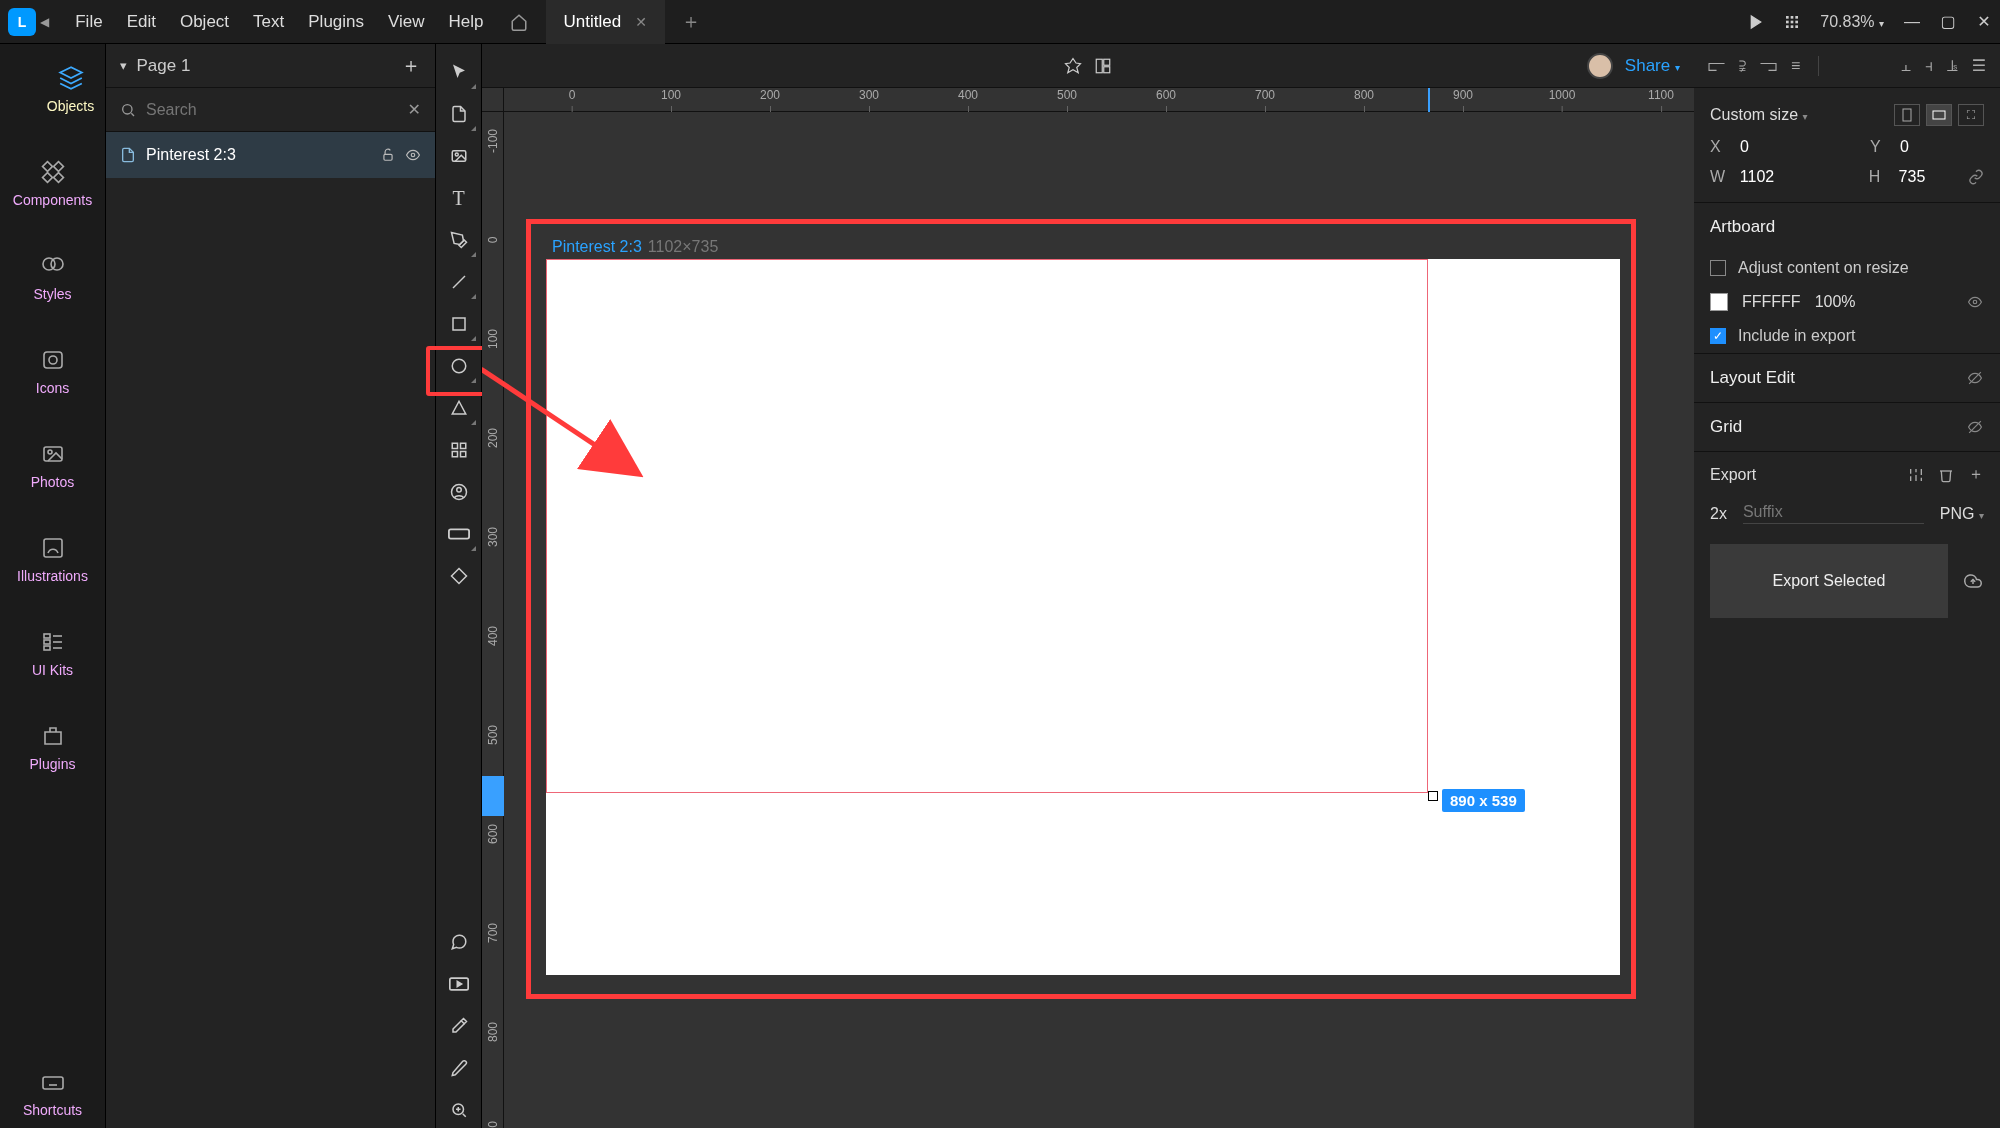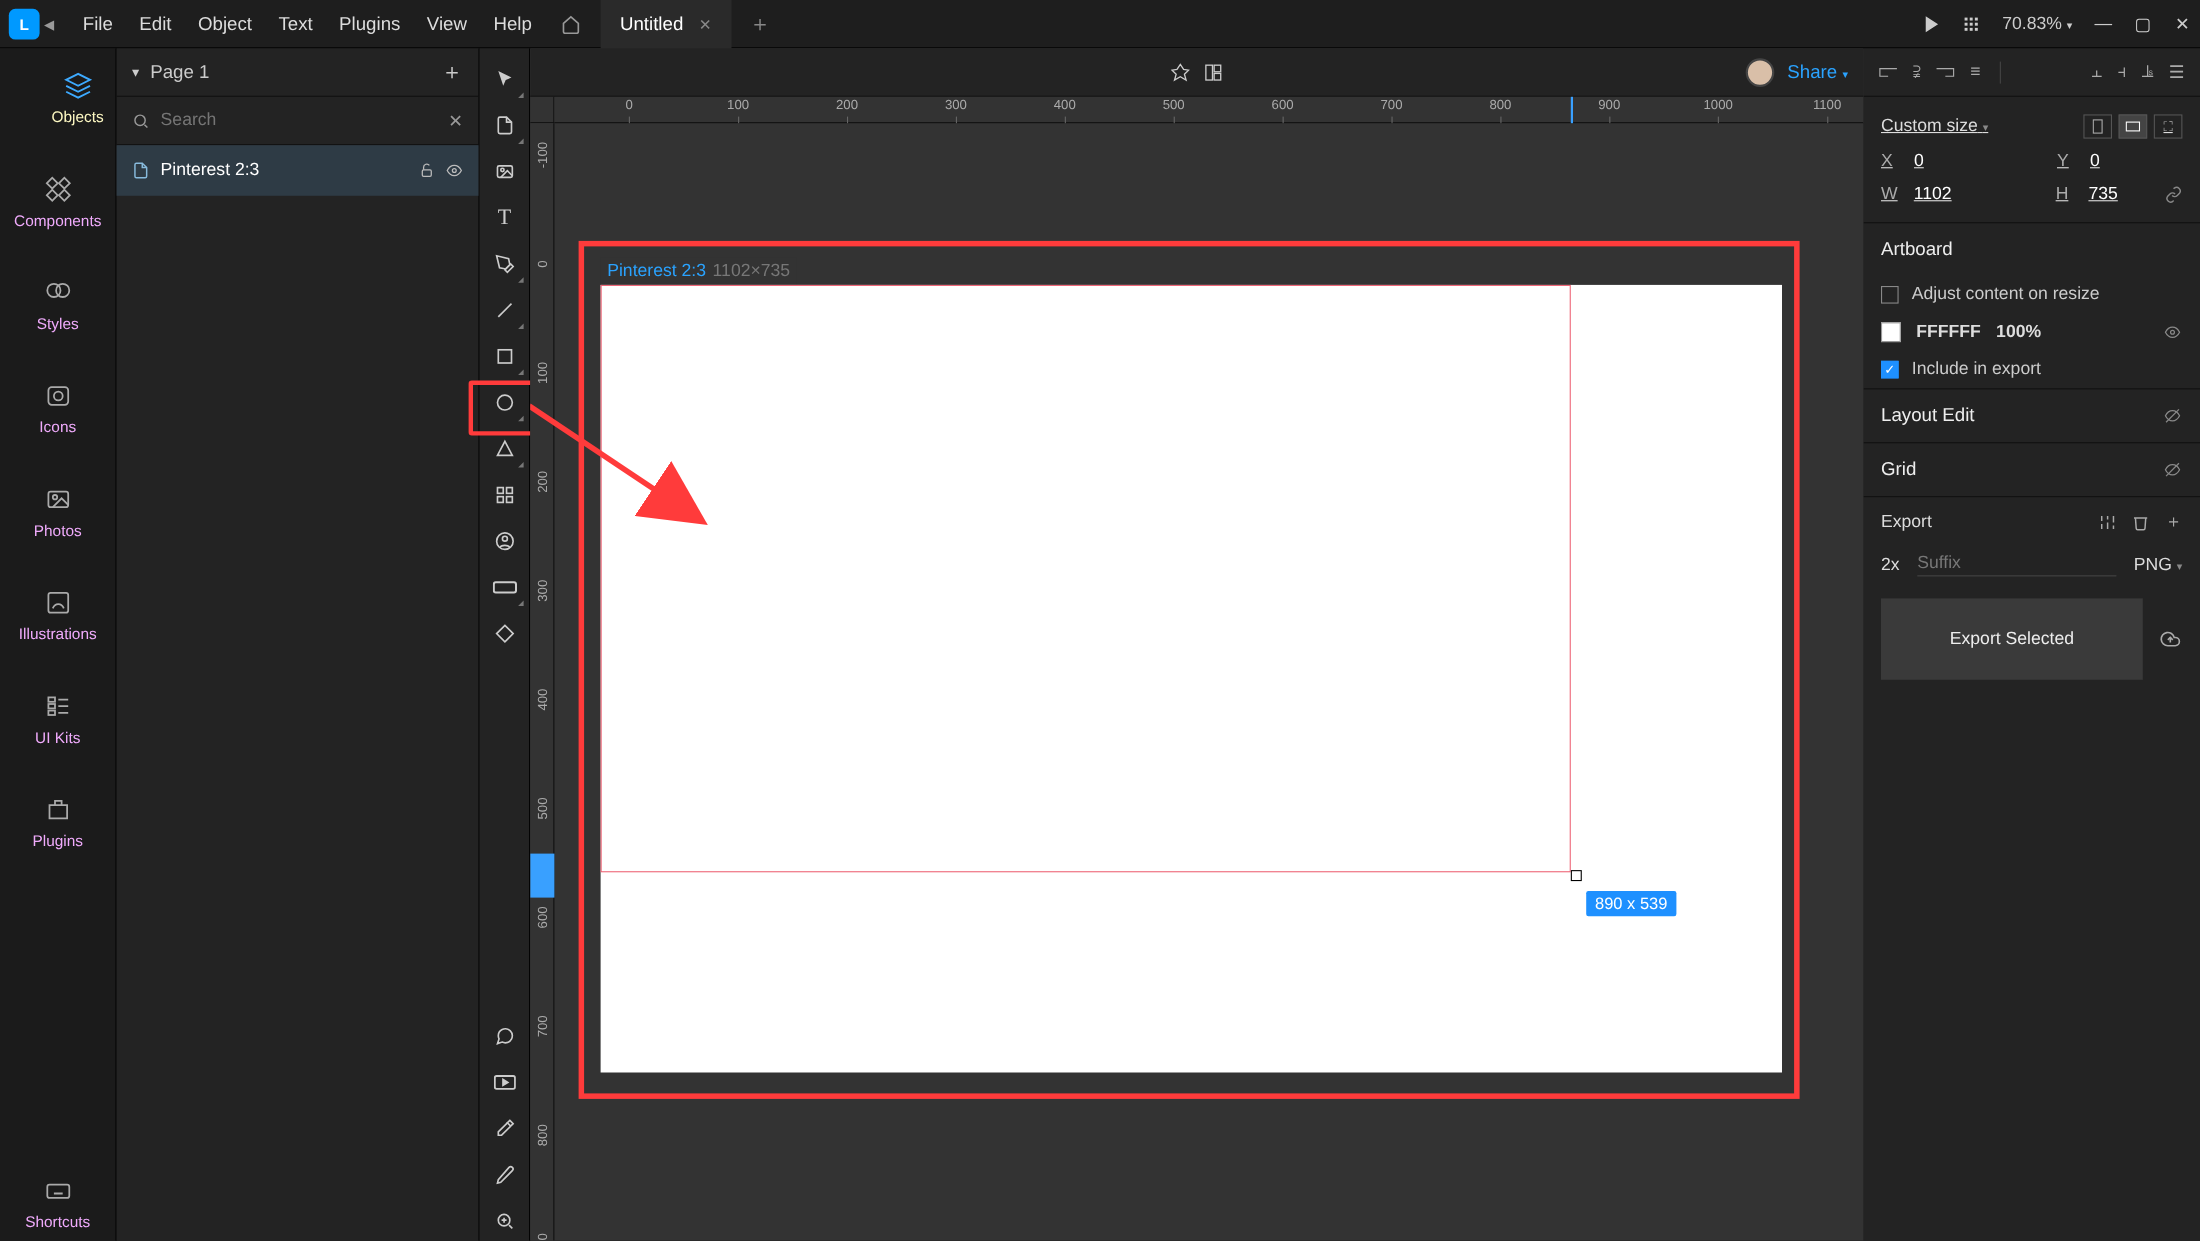--- a/index.html
+++ b/index.html
@@ -70,31 +70,31 @@
 .drawrect { position:absolute; border:1px solid #e67; }
 .drawcursor { position:absolute; width:10px; height:10px; border:1px solid #000; background:#fff; }
 .sizebadge { position:absolute; background:#1e90ff; color:#fff; padding:3px 8px; font-size:15px; border-radius:2px; }
 .annot-arrow { position:absolute; pointer-events:none; }
 
 
 .rightpanel { width:306px; background:#232323; display:flex; flex-direction:column; color:#ddd; }
 .align-row { height:44px; border-bottom:1px solid #111; display:flex; align-items:center; padding:0 14px; gap:14px; color:#aaa; }
 .align-row .sep { width:1px; height:20px; background:#444; margin: 0 4px; }
 .align-row .spacer { flex:1; }
-.rp-section { padding:10px 16px; border-bottom:1px solid #111; font-size:16px;text-decoration:underline; }
+.rp-section { padding:10px 16px; border-bottom:1px solid #111; font-size:16px; }
 .rp-row { display:flex; align-items:center; padding:6px 0; gap:10px; }
 .rp-row .lbl { width:20px; color:#aaa; }
 .rp-row .val { color:#fff; }
 .rp-heading { display:flex; align-items:center; padding:14px 16px; font-size:17px; color:#eee; }
 .rp-heading .hicon { margin-left:auto; color:#888; }
 .rp-check { display:flex; align-items:center; gap:12px; padding:8px 16px; font-size:16px; color:#ccc; }
 .cb { width:16px; height:16px; border:1px solid #888; display:inline-flex; align-items:center; justify-content:center; font-size:12px; }
 .cb.checked { background:#1e90ff; border-color:#1e90ff; color:#fff; }
 .swatch { width:18px; height:18px; background:#fff; border:1px solid #999; }
-.rp-color { display:flex; align-items:center; gap:14px; padding:8px 16px; font-size:16px;font-weight:bold; }
+.rp-color { display:flex; align-items:center; gap:14px; padding:8px 16px; font-size:16px; }
 .eyeoff { margin-left:auto; color:#888; }
 .exportbar { display:flex; align-items:center; padding:12px 16px; gap:14px; font-size:16px; }
 .exportbar .spacer { flex:1; }
 .exportbar .ic { color:#aaa; cursor:pointer; }
 .export-opts { display:flex; align-items:center; padding:6px 16px 12px; gap:16px; font-size:16px; }
 .export-opts .suffix { color:#777; border-bottom:1px solid #444; padding-bottom:2px; flex:1; }
 .export-btn { margin:8px 16px; display:flex; align-items:center; }
 .export-btn button { flex:1; background:#3a3a3a; border:0; color:#eee; padding:28px; font-size:16px; cursor:pointer; }
 .export-btn .cloud { margin-left:14px; color:#aaa; }
 .mode-toggle { display:flex; gap:6px; margin-left:auto; }
@@ -460,21 +460,21 @@
     <div class="guide-blue" style="top:732px; left:0; width:22px; height:40px"></div>
 
     <div class="artboard-outer" style="top:175px; left:44px; width:1110px; height:780px;"></div>
     <div class="artboard-label" style="top:190px; left:64px;">
       <span>Pinterest 2:3</span><span class="dim">1102×735</span>
     </div>
     <div class="artboard" style="top:215px; left:64px; width:1074px; height:716px;"></div>
 
     <div class="drawrect" style="top:215px; left:64px; width:882px; height:534px;"></div>
     <div class="drawcursor" style="top:747px; left:946px;"></div>
-    <div class="sizebadge" style="top:766px; left:960px;">890 x 539</div>
+    <div class="sizebadge" style="top:745px; left:960px;font-weight:bold;">890 x 539</div>
 
     <svg class="annot-arrow" style="top:320px; left:-6px;" width="180" height="130">
       <defs>
           <marker id="ah" markerWidth="12" markerHeight="12" refX="9" refY="6" orient="auto">
             <polygon points="0 0, 12 6, 0 12" fill="#ff3b3b"></polygon>
           </marker>
         </defs>
       <line x1="5" y1="5" x2="155" y2="105" stroke="#ff3b3b" stroke-width="5" marker-end="url(#ah)"></line>
     </svg>
   </div>

